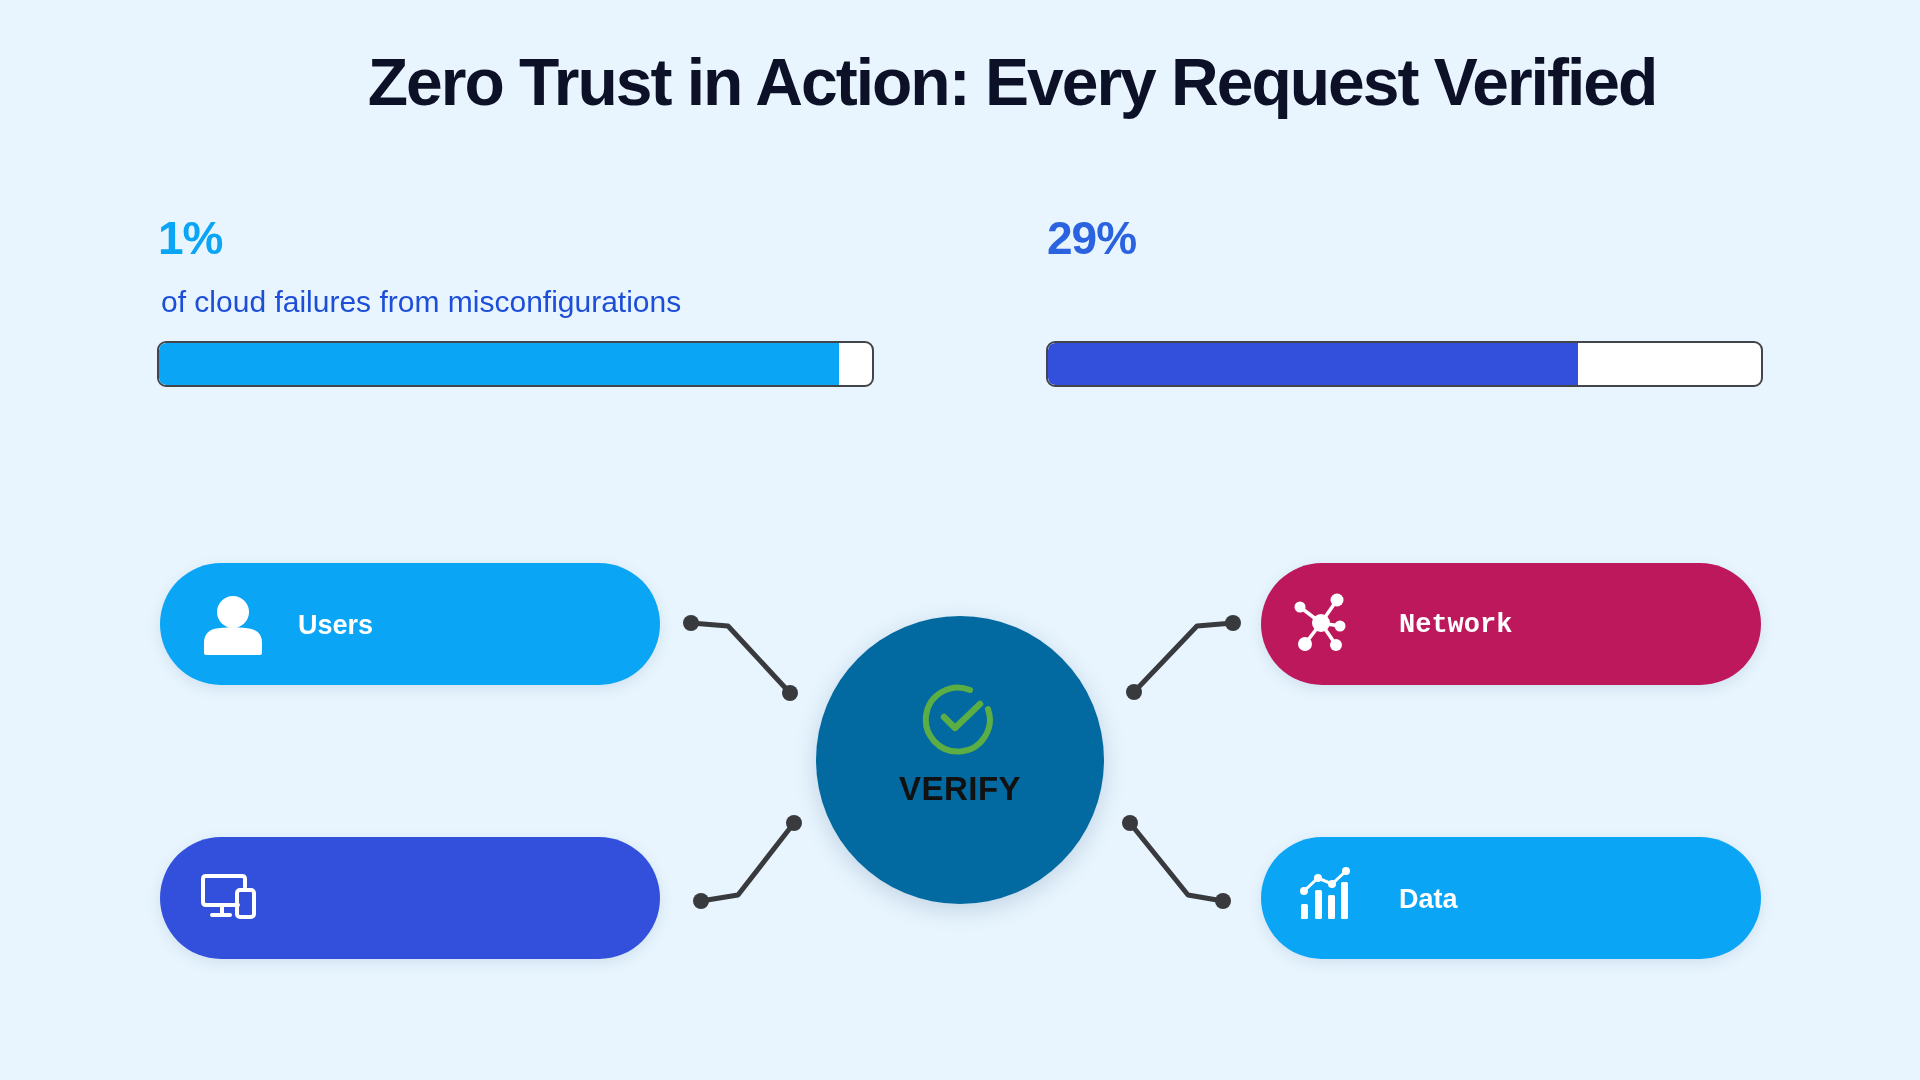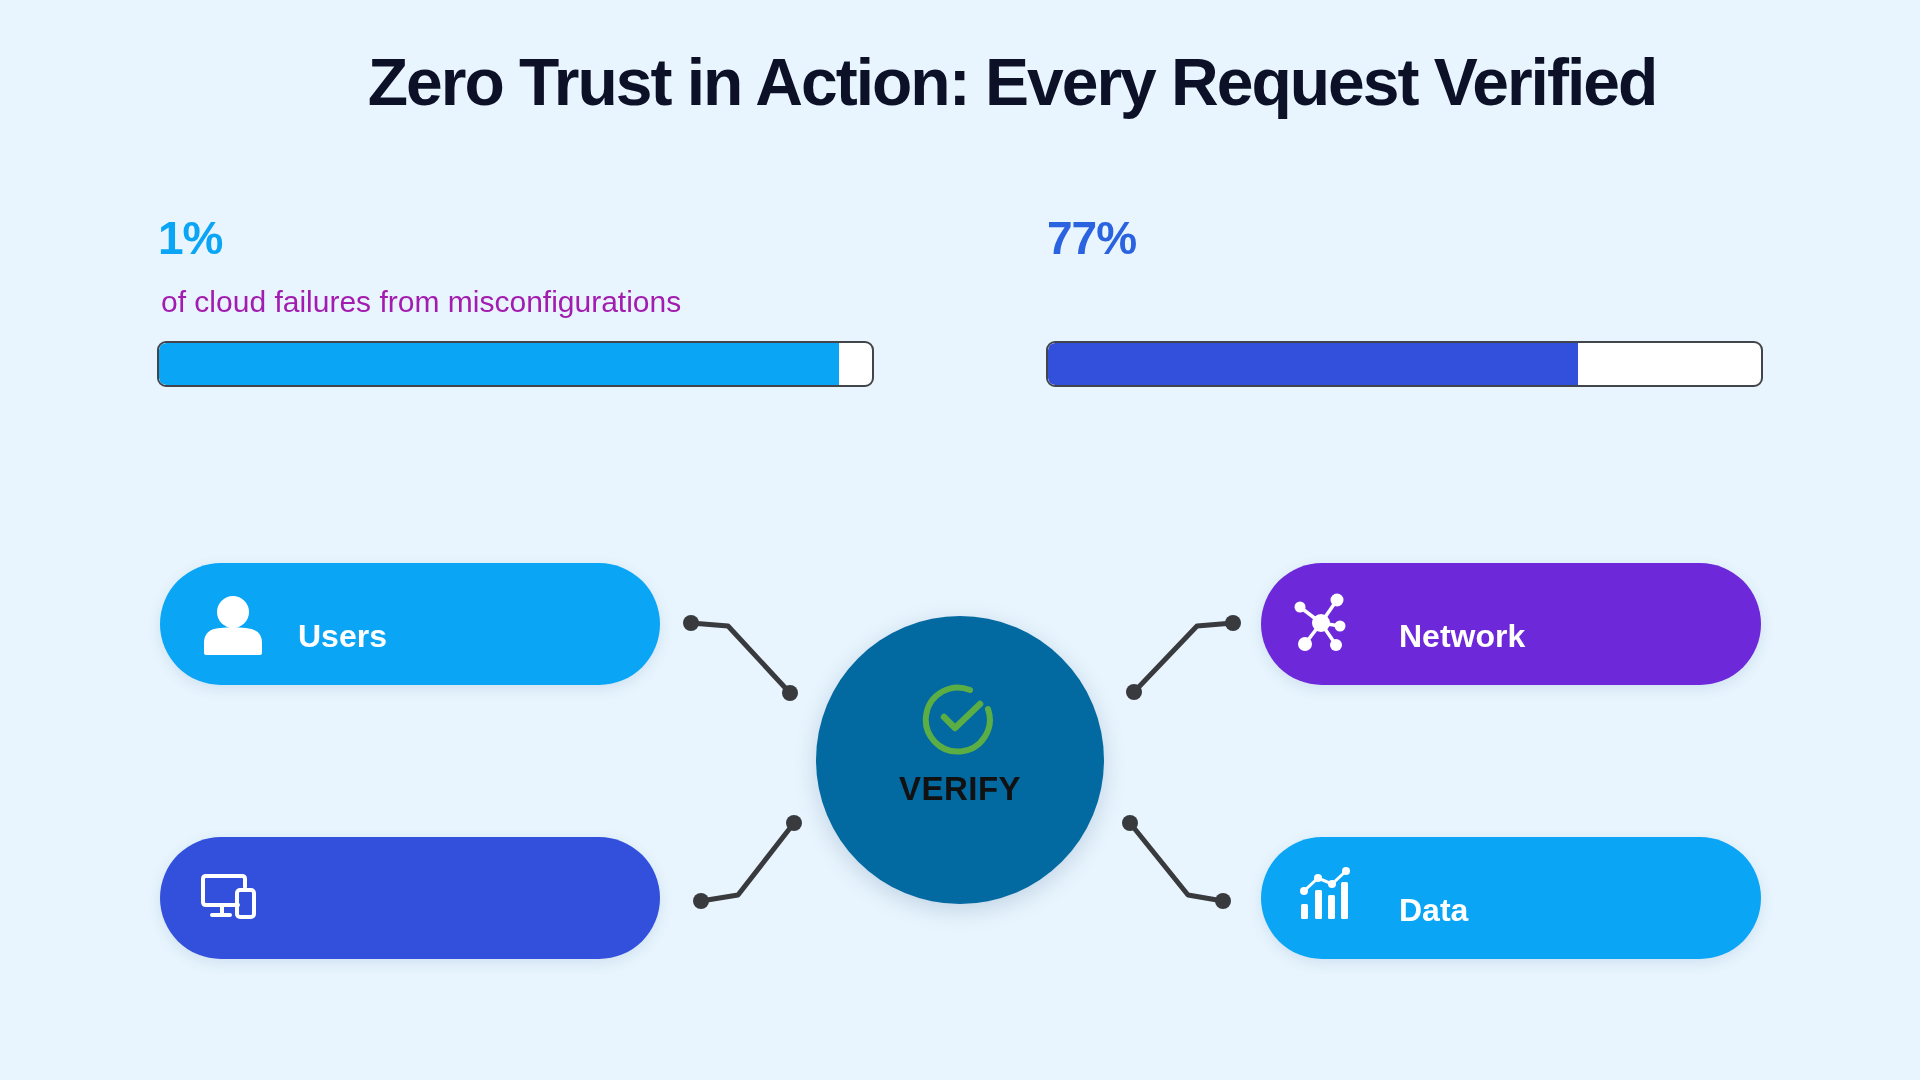--- a/index.html
+++ b/index.html
@@ -9,34 +9,34 @@
     font-family:"Liberation Sans", "DejaVu Sans", sans-serif;
   }
   .title {
     position:absolute; left:12px; top:40px; width:1920px; text-align:center;
     font-size:66px; font-weight:bold; color:#0D1128; letter-spacing:-2px;
     line-height:84px;
     padding-left:40px;
   }
   .stat { position:absolute; top:210px; width:720px; }
   .stat .pct { font-size:46px; font-weight:bold; letter-spacing:-1px; line-height:56px; margin-left:0; }
-  .stat .desc { font-size:30px; color:#a21caf; line-height:40px; margin-top:16px; margin-left:3px; }
+  .stat .desc { font-size:30px; color:#1d4ed8; line-height:40px; margin-top:16px; margin-left:3px; }
   .bar {
     position:absolute; top:341px; width:713px; height:42px; background:#fff;
     border:2px solid #42454B; border-radius:9px; overflow:hidden; box-sizing:content-box;
   }
   .bar .fill { position:absolute; left:0; top:0; bottom:0; border-radius:7px 0 0 7px; }
 
   .pill {
     position:absolute; width:500px; height:122px; border-radius:61px;
     box-shadow:0 4px 14px rgba(40,80,140,0.12);
   }
   .pill .label {
-    position:absolute; left:138px; top:12px; height:139px; line-height:122px;
-    font-size:32px; font-weight:bold; color:#fff;
+    position:absolute; left:138px; top:1px; height:139px; line-height:122px;
+    font-size:27px; font-weight:bold; color:#fff;
   }
   .pill svg.icon { position:absolute; }
 
   .center-circle {
     position:absolute; left:816px; top:616px; width:288px; height:288px; border-radius:50%;
     background:#0369a1; box-shadow:0 6px 22px rgba(60,90,130,0.22);
   }
   .center-circle .verify {
     position:absolute; left:0; width:288px; top:154px; text-align:center;
     font-size:33px; font-weight:bold; color:#111; letter-spacing:0.5px; line-height:38px;
@@ -50,21 +50,21 @@
 
 <div class="stat" style="left:158px;">
   <div class="pct" style="color:#0AA5F5;">1%</div>
   <div class="desc">of cloud failures from misconfigurations</div>
 </div>
 <div class="bar" style="left:157px;">
   <div class="fill" id="fill0" style="background: rgb(10, 165, 245); width: 95.4%;"></div>
 </div>
 
 <div class="stat" style="left:1047px;">
-  <div class="pct" style="color:#2A62E0;">77%</div>
+  <div class="pct" style="color:#2A62E0;">29%</div>
 </div>
 <div class="bar" style="left:1046px;">
   <div class="fill" id="fill1" style="background: rgb(50, 80, 220); width: 74.3%;"></div>
 </div>
 
 <svg class="connectors" width="1920" height="1080">
   <g stroke="#383A3E" stroke-width="5" fill="none" stroke-linejoin="round">
     <polyline points="691,623 728,626 790,693"></polyline>
     <polyline points="701,901 738,895 794,823"></polyline>
     <polyline points="1233,623 1197,626 1134,692"></polyline>
@@ -93,21 +93,21 @@
 <div class="pill" style="left:160px; top:837px; background:#3250DC;">
   <svg class="icon" style="left:40px; top:36px;" width="58" height="48" viewBox="0 0 58 48">
     <g fill="none" stroke="#fff" stroke-width="4" stroke-linecap="round" stroke-linejoin="round">
       <path d="M38 32 H6 Q3 32 3 29 V6 Q3 3 6 3 H42 Q45 3 45 6 V14"></path>
       <path d="M22 32 V41 M12 42 H30"></path>
       <rect x="37" y="17" width="17" height="27" rx="3"></rect>
     </g>
   </svg>
 </div>
 
-<div class="pill" style="left:1261px; top:563px; background:#6d28d9;">
+<div class="pill" style="left:1261px; top:563px; background:#be185d;font-family:Liberation Mono, monospace;">
   <svg class="icon" style="left:30px; top:28px;" width="64" height="66" viewBox="0 0 64 66">
     <g stroke="#fff" stroke-width="3.5">
       <line x1="30" y1="32" x2="9" y2="16"></line>
       <line x1="30" y1="32" x2="46" y2="9"></line>
       <line x1="30" y1="32" x2="49" y2="35"></line>
       <line x1="30" y1="32" x2="14" y2="53"></line>
       <line x1="30" y1="32" x2="45" y2="54"></line>
     </g>
     <g fill="#fff">
       <circle cx="30" cy="32" r="9"></circle>

